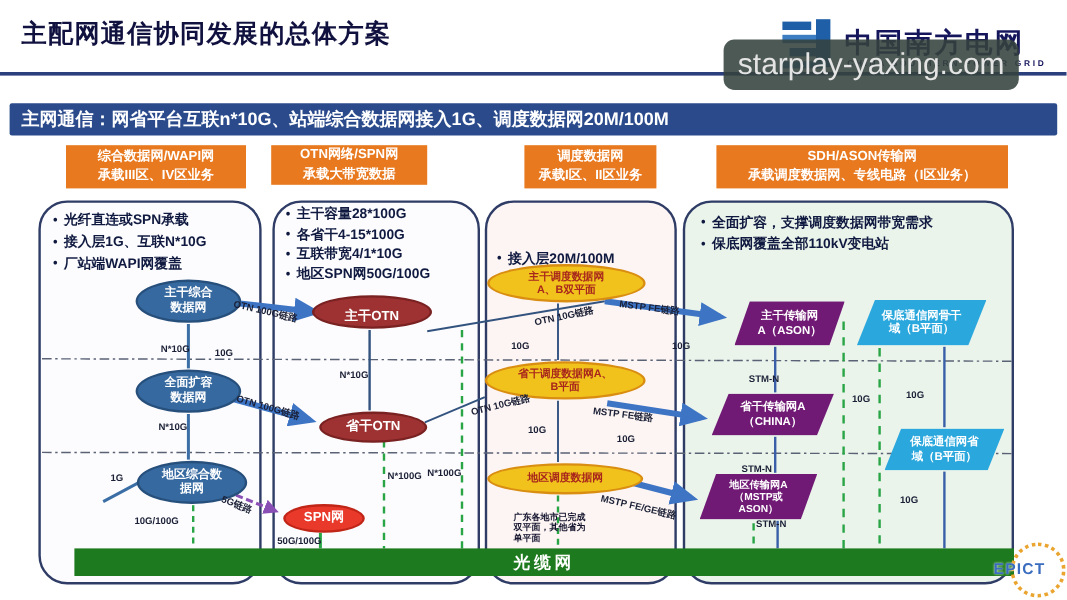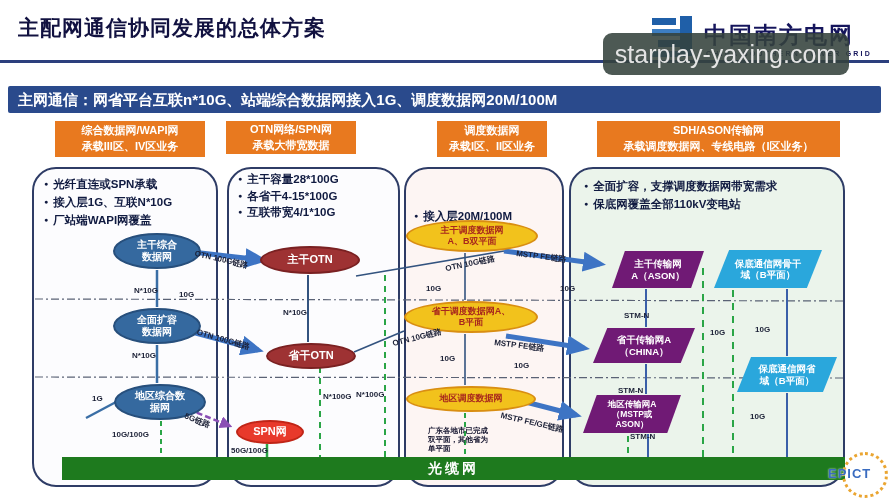--- a/index.html
+++ b/index.html
@@ -154,20 +154,21 @@
 
   <div class="abs bullets" style="left:44px;top:175px;line-height:17px;">
     <div class="bullet">光纤直连或SPN承载</div>
     <div class="bullet">接入层1G、互联N*10G</div>
     <div class="bullet">厂站端WAPI网覆盖</div>
   </div>
   <div class="abs bullets" style="left:238px;top:171px;line-height:15.5px;">
     <div class="bullet">主干容量28*100G</div>
     <div class="bullet">各省干4-15*100G</div>
     <div class="bullet">互联带宽4/1*10G</div>
+    <div class="bullet">地区SPN网50G/100G</div>
   </div>
   <div class="abs bullets" style="left:414px;top:175px;line-height:17px;margin-top:32px;">
     <div class="bullet">接入层20M/100M</div>
     <div class="bullet">接入层MSTP接口</div>
   </div>
   <div class="abs bullets" style="left:584px;top:177px;line-height:17px;">
     <div class="bullet">全面扩容，支撑调度数据网带宽需求</div>
     <div class="bullet">保底网覆盖全部110kV变电站</div>
   </div>
 
@@ -177,21 +178,21 @@
   </div>
   <div class="abs ell blue-ell" style="left:113px;top:308px;width:88px;height:36px;">
     <span>全面扩容</span>
       <span>数据网</span>
   </div>
   <div class="abs ell blue-ell" style="left:114px;top:384px;width:92px;height:36px;">
     <span>地区综合数</span>
       <span>据网</span>
   </div>
 
-  <div class="abs ell dred-ell" style="left:260px;top:246px;width:100px;height:28px;">
+  <div class="abs ell dred-ell" style="left:260px;top:246px;width:100px;height:28px;justify-content:flex-end;">
     <span>主干OTN</span>
   </div>
   <div class="abs ell dred-ell" style="left:266px;top:343px;width:90px;height:26px;">
     <span>省干OTN</span>
   </div>
   <div class="abs ell red-ell" style="left:236px;top:420px;width:68px;height:24px;">
     <span>SPN网</span>
   </div>
 
   <div class="abs ell yel-ell" style="left:406px;top:220px;width:132px;height:32px;">

